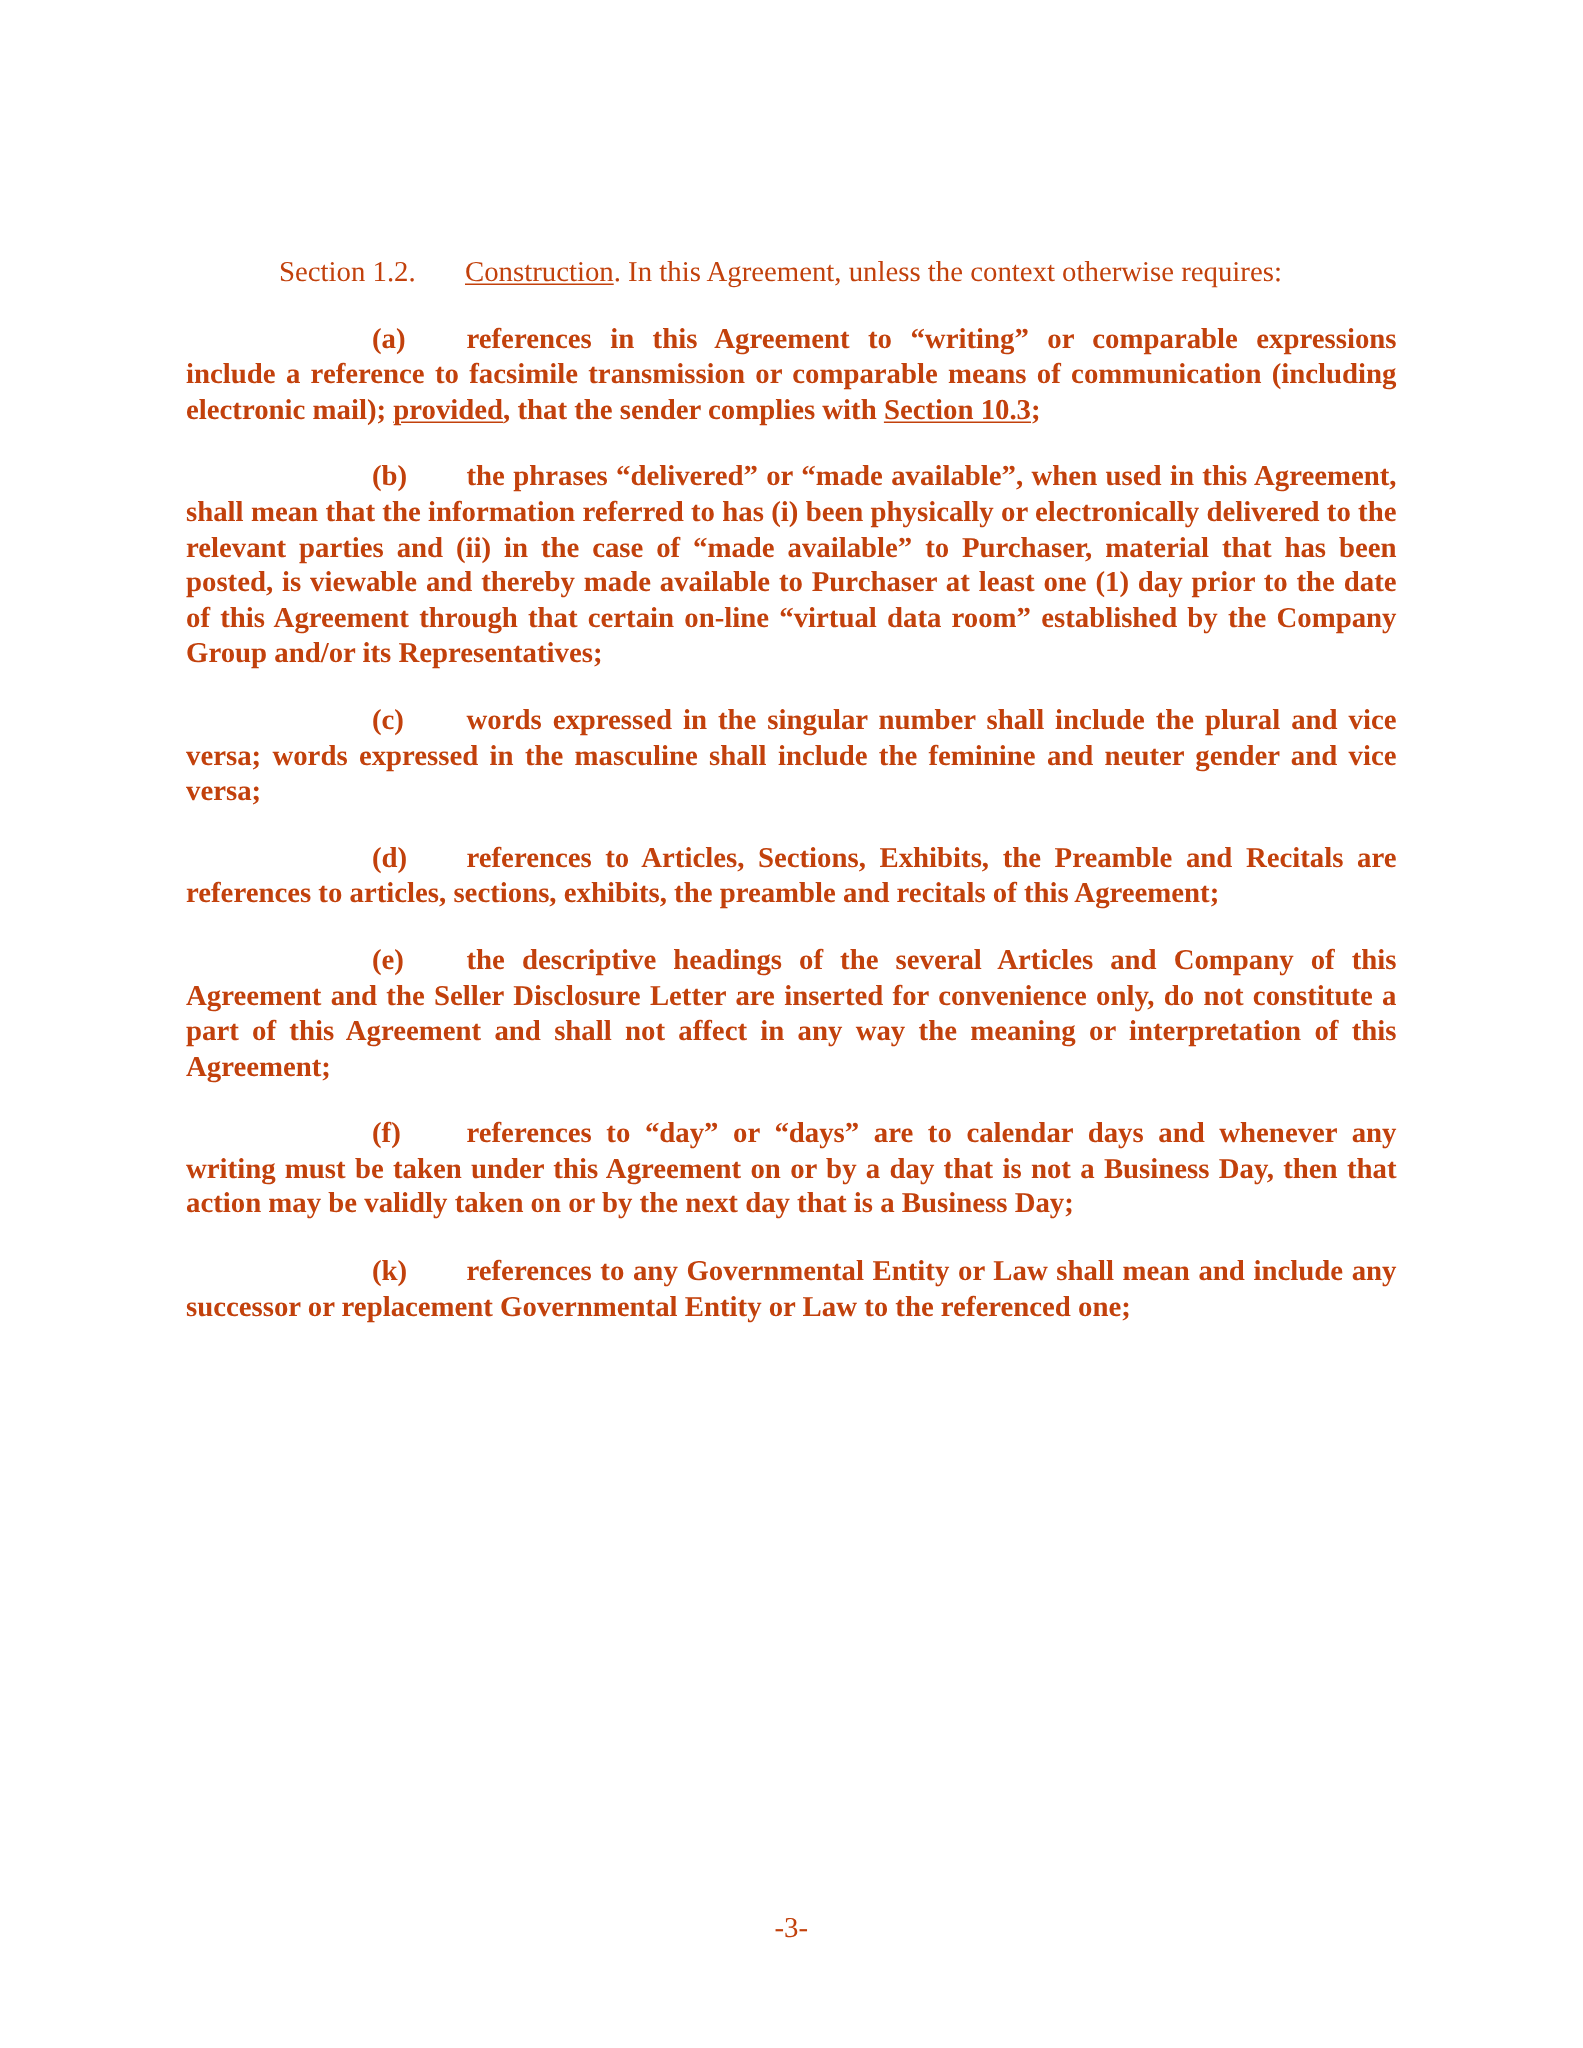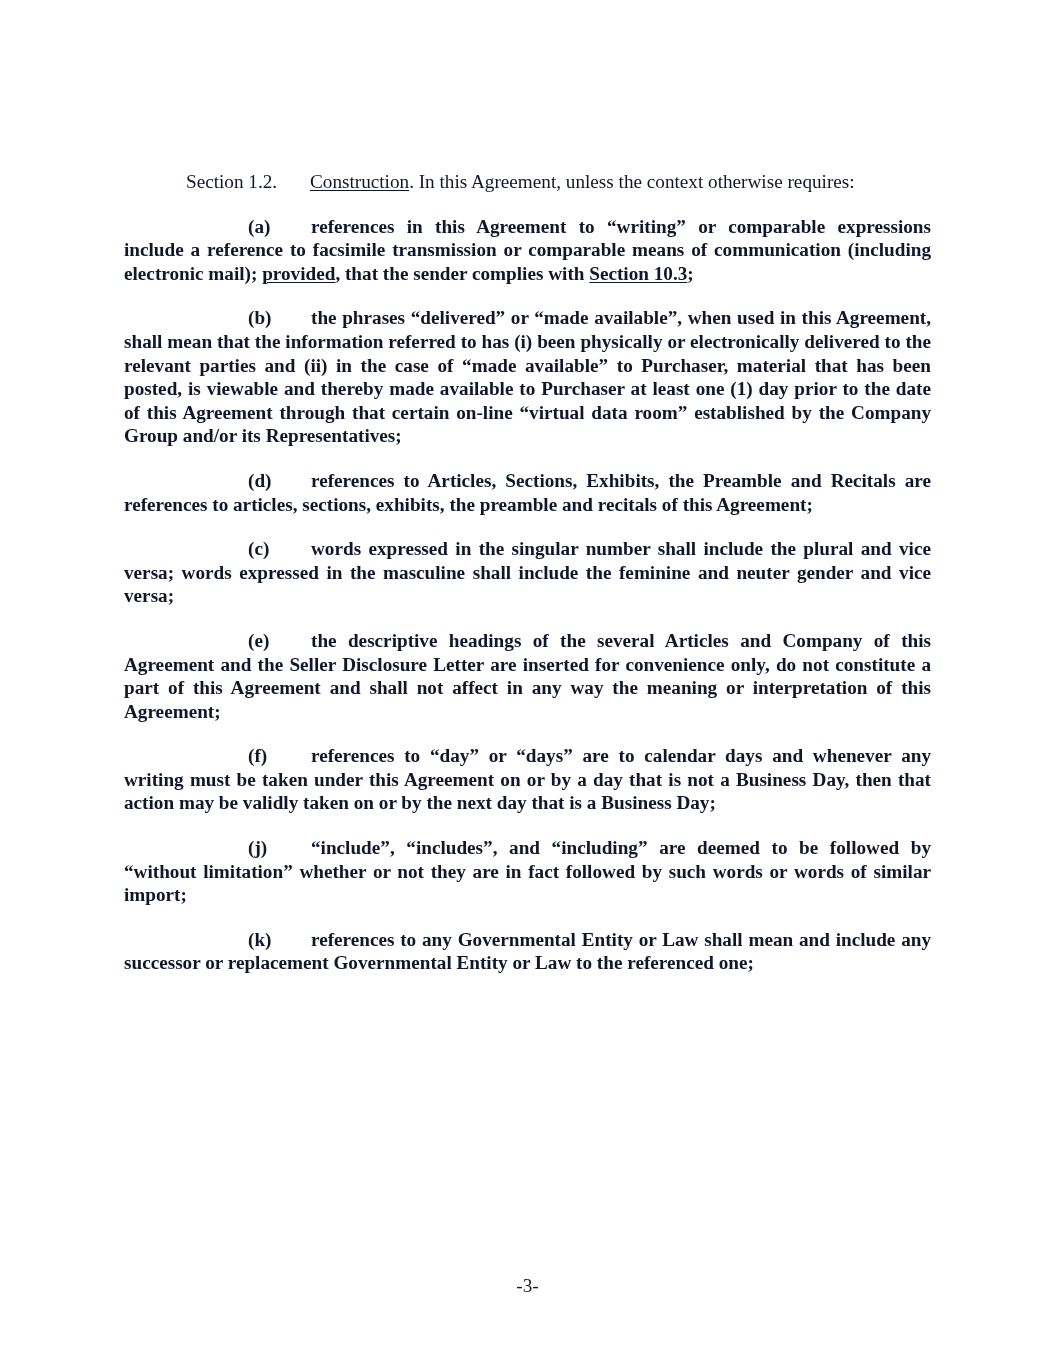--- a/index.html
+++ b/index.html
@@ -1,19 +1,19 @@
 <!DOCTYPE html>
 <html><head>
 <meta charset="utf-8">
 <style>
   html, body { margin: 0; padding: 0; background: #ffffff; }
   body { width: 1055px; height: 1365px; position: relative; overflow: hidden; }
   .page {
     position: absolute; left: 0; top: 0; width: 836px; height: 1365px;
-    background: #ffffff; color: #0f172a;
+    background: #ffffff; color: #c2410c;
     font-family: "Liberation Serif", "DejaVu Serif", serif;
     font-size: 19.2px; line-height: 23.6px;
   }
   .body-text {
     position: absolute; left: 124px; top: 170px; width: 807px;
   }
   .section-heading {
     margin: 0 0 21px 0;
     padding-left: 62px;
     white-space: nowrap;
@@ -38,31 +38,30 @@
 
 <div class="page">
   <div class="body-text">
 
     <p class="section-heading"><span class="num">Section 1.2.</span><u>Construction</u><span>.  In this Agreement, unless the context otherwise requires:</span></p>
 
     <p class="clause"><span class="lead"></span><span class="label">(a)</span><span>references in this Agreement to “writing” or comparable expressions include a reference to facsimile transmission or comparable means of communication (including electronic mail); </span><u>provided</u><span>, that the sender complies with </span><u>Section 10.3</u><span>;</span></p>
 
     <p class="clause"><span class="lead"></span><span class="label">(b)</span><span>the phrases “delivered” or “made available”, when used in this Agreement, shall mean that the information referred to has (i) been physically or electronically delivered to the relevant parties and (ii) in the case of “made available” to Purchaser, material that has been posted, is viewable and thereby made available to Purchaser at least one (1) day prior to the date of this Agreement through that certain on-line “virtual data room” established by the Company Group and/or its Representatives;</span></p>
 
+    <p class="clause"><span class="lead"></span><span class="label">(c)</span><span>words expressed in the singular number shall include the plural and vice versa; words expressed in the masculine shall include the feminine and neuter gender and vice versa;</span></p>
+
     <p class="clause"><span class="lead"></span><span class="label">(d)</span><span>references to Articles, Sections, Exhibits, the Preamble and Recitals are references to articles, sections, exhibits, the preamble and recitals of this Agreement;</span></p>
-
-    <p class="clause"><span class="lead"></span><span class="label">(c)</span><span>words expressed in the singular number shall include the plural and vice versa; words expressed in the masculine shall include the feminine and neuter gender and vice versa;</span></p>
 
     <p class="clause"><span class="lead"></span><span class="label">(e)</span><span>the descriptive headings of the several Articles and Company of this Agreement and the Seller Disclosure Letter are inserted for convenience only, do not constitute a part of this Agreement and shall not affect in any way the meaning or interpretation of this Agreement;</span></p>
 
     <p class="clause"><span class="lead"></span><span class="label">(f)</span><span>references to “day” or “days” are to calendar days and whenever any writing must be taken under this Agreement on or by a day that is not a Business Day, then that action may be validly taken on or by the next day that is a Business Day;</span></p>
 
 
 
 
-    <p class="clause"><span class="lead"></span><span class="label">(j)</span><span>“include”, “includes”, and “including” are deemed to be followed by “without limitation” whether or not they are in fact followed by such words or words of similar import;</span></p>
 
     <p class="clause"><span class="lead"></span><span class="label">(k)</span><span>references to any Governmental Entity or Law shall mean and include any successor or replacement Governmental Entity or Law to the referenced one;</span></p>
 
   </div>
 
   <div class="page-number">-3-</div>
 </div>
 
 </body></html>

